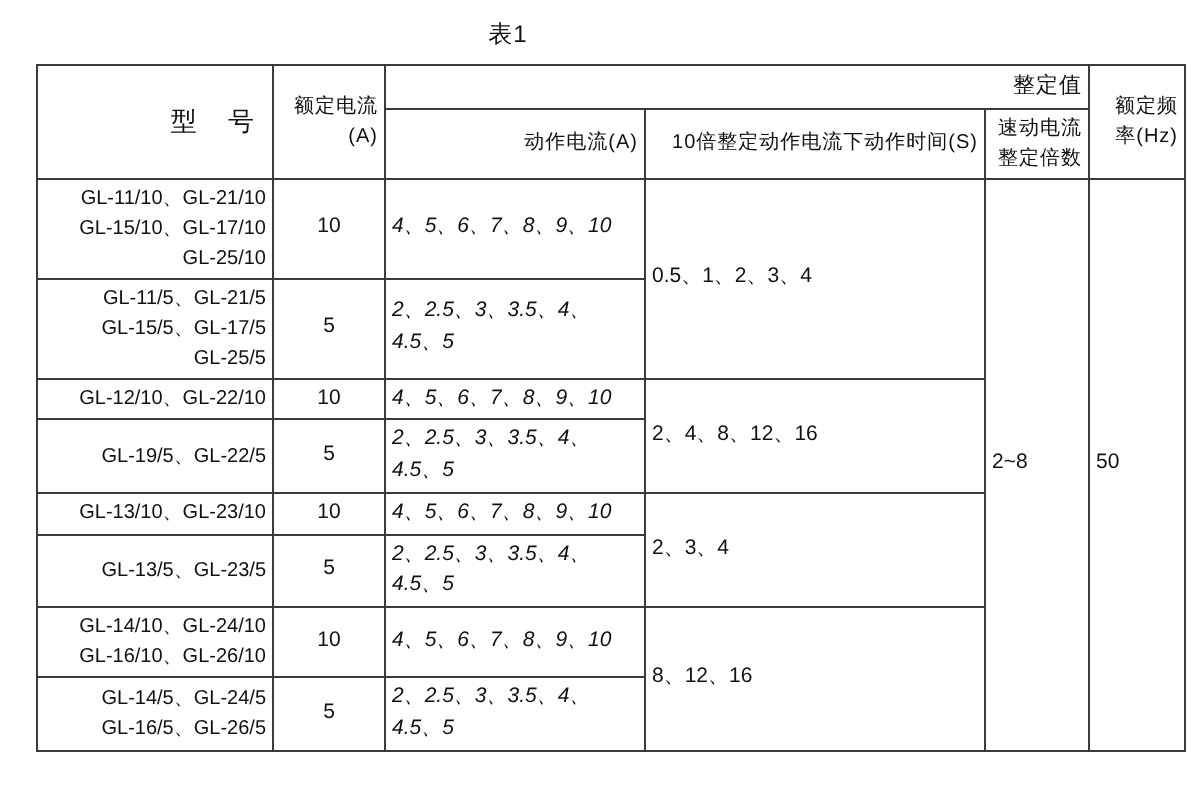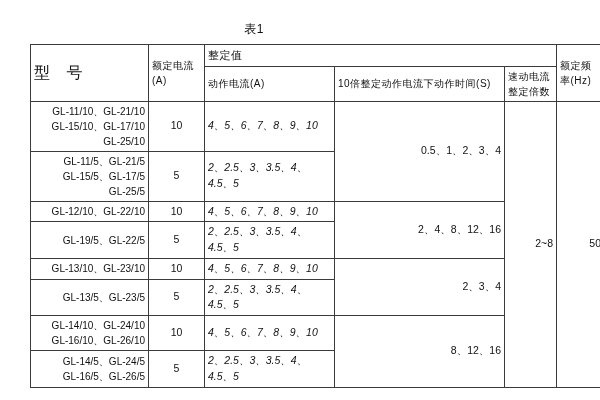--- a/index.html
+++ b/index.html
@@ -12,21 +12,21 @@
     background: #ffffff;
     font-family: "Liberation Sans", "DejaVu Sans", sans-serif;
     color: #1a1a1a;
     overflow: hidden;
   }
   .page {
     position: relative;
     width: 508px;
     height: 400px;
     box-sizing: border-box;
-    padding: 12px;
+    padding: 0;
   }
   .table-caption {
     text-align: center;
     font-size: 12px;
     color: #111;
     padding-top: 9px;
     padding-bottom: 6px;
     letter-spacing: 0.5px;
   }
   .table-wrap {
@@ -40,27 +40,27 @@
     color: #111;
   }
   table.spec td, table.spec th {
     border: 1px solid #3b3b3b;
     padding: 2px 3px;
     vertical-align: middle;
     font-weight: normal;
     line-height: 1.5;
   }
   .hdr {
-    text-align: left;
+    text-align: right;
     font-size: 11px;
     letter-spacing: 0.5px;
   }
   .hdr-model {
     letter-spacing: 6px;
-    font-size: 16px;
+    font-size: 13px;
   }
   .hdr-small {
     font-size: 10px;
     line-height: 1.35;
   }
   .cell-model {
     text-align: right;
     padding-left: 12px;
     font-size: 10px;
     line-height: 1.72;
@@ -73,21 +73,21 @@
   .cell-center {
     text-align: center;
   }
   .cell-op {
     text-align: left;
     padding-left: 14px;
     font-size: 10.5px;
     font-style: italic;
   }
   .cell-time {
-    text-align: right;
+    text-align: left;
     font-size: 10.5px;
   }
   .col-model { width: 118px; }
   .col-rated { width: 56px; }
   .col-opcur { width: 130px; }
   .col-optime { width: 170px; }
   .col-quick { width: 52px; }
   .col-freq { width: 48px; }
 </style>
 </head>

